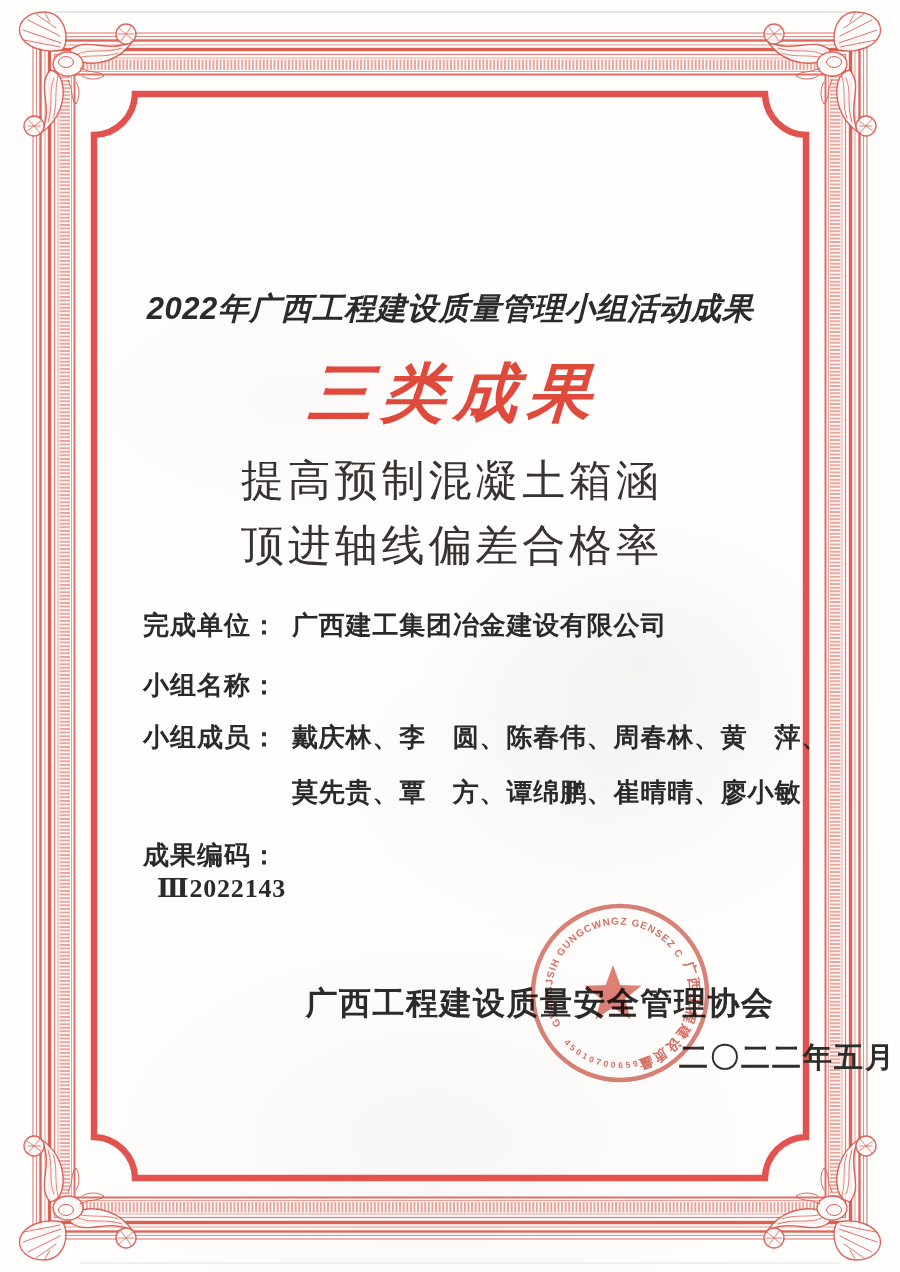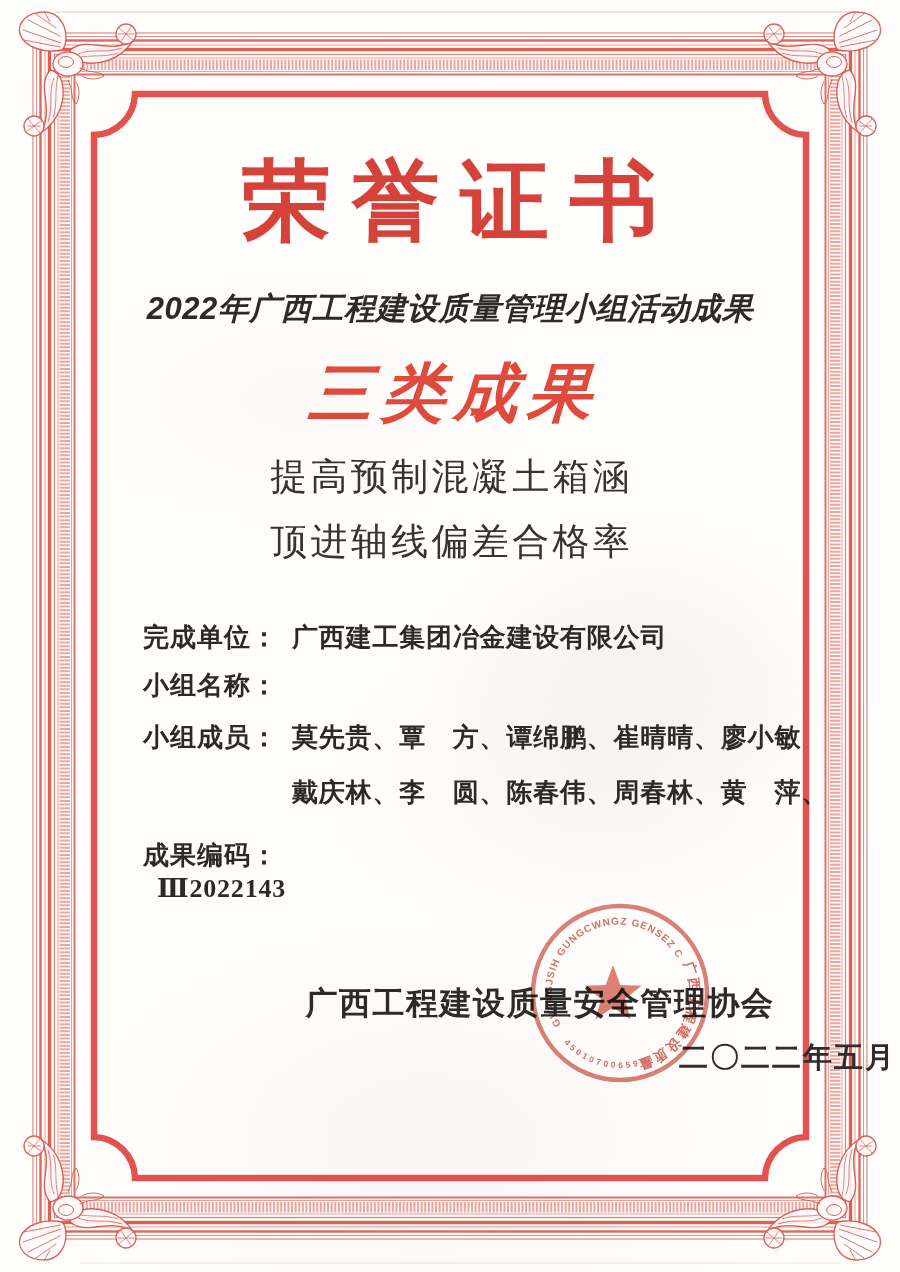--- a/index.html
+++ b/index.html
@@ -29,31 +29,31 @@
     font-size:31px;font-weight:bold;color:#2d2b29;letter-spacing:.5px;font-style:italic;
   }
   #award-class{
     left:0;right:0;top:350px;text-align:center;
     font-size:64px;font-weight:bold;font-style:italic;color:#e04a3c;
     letter-spacing:.14em;text-indent:.14em;
     transform:skewX(-3deg);
   }
   .ach-line{
     left:0;right:0;text-align:center;
-    font-size:37px;font-weight:500;color:#383330;letter-spacing:.09em;text-indent:.09em;
+    font-size:43px;font-weight:500;color:#383330;letter-spacing:.09em;text-indent:.09em;
   }
   #ach1{top:452px;}
   #ach2{top:517px;}
 
   #fields{left:143px;top:608px;width:670px;font-size:26px;font-weight:bold;color:#2c2a28;}
   .field-row{position:absolute;left:0;display:flex;align-items:flex-start;white-space:nowrap;}
   .field-label{letter-spacing:1px;flex:none;}
   .field-value{margin-left:14px;letter-spacing:.8px;}
   .field-value .vline{line-height:55px;height:55px;}
-  #row-unit{top:12px;justify-content:space-between;}
+  #row-unit{top:0;justify-content:space-between;}
   #row-group{top:60px;}
   #row-members{top:116px;}
   #row-members .field-label{line-height:55px;margin-top:-14px;}
   #row-members .field-value{margin-top:-14px;}
   #row-code{top:230px;flex-direction:column;}
 
   #issuer{
     left:180px;top:982px;width:720px;text-align:center;
     font-family:"Liberation Sans","DejaVu Sans",sans-serif;
     font-size:32px;font-weight:bold;color:#2d2b29;letter-spacing:1.5px;
@@ -108,42 +108,41 @@
         <path stroke-width="1" d="M80,68 C92,74 98,70 104,76 C98,80 88,80 82,76"></path>
         <path stroke-width="1" d="M68,80 C74,92 70,98 76,104 C80,98 80,88 76,82"></path>
       </g>
     </defs>
     <use href="#orn"></use>
     <use href="#orn" transform="translate(900,0) scale(-1,1)"></use>
     <use href="#orn" transform="translate(0,1272) scale(1,-1)"></use>
     <use href="#orn" transform="translate(900,1272) scale(-1,-1)"></use>
   </svg>
 
-  <div id="title" class="abs">荣誉证书</div>
 
   <div id="subtitle" class="abs">2022年广西工程建设质量管理小组活动成果</div>
 
   <div id="award-class" class="abs">三类成果</div>
 
   <div id="ach1" class="abs ach-line">提高预制混凝土箱涵</div>
   <div id="ach2" class="abs ach-line">顶进轴线偏差合格率</div>
 
   <div id="fields" class="abs">
     <div class="field-row" id="row-unit">
       <span class="field-label">完成单位：</span>
       <span class="field-value">广西建工集团冶金建设有限公司</span>
     </div>
     <div class="field-row" id="row-group">
       <span class="field-label">小组名称：</span>
     </div>
     <div class="field-row" id="row-members">
       <span class="field-label">小组成员：</span>
       <span class="field-value">
+        <div class="vline">戴庆林、李　圆、陈春伟、周春林、黄　萍、</div>
         <div class="vline">莫先贵、覃　方、谭绵鹏、崔晴晴、廖小敏</div>
-        <div class="vline">戴庆林、李　圆、陈春伟、周春林、黄　萍、</div>
       </span>
     </div>
     <div class="field-row" id="row-code">
       <span class="field-label">成果编码：</span>
       <span class="field-value">Ⅲ2022143</span>
     </div>
   </div>
 
   <div id="issuer" class="abs">广西工程建设质量安全管理协会</div>
   <div id="issue-date" class="abs">二〇二二年五月</div>

